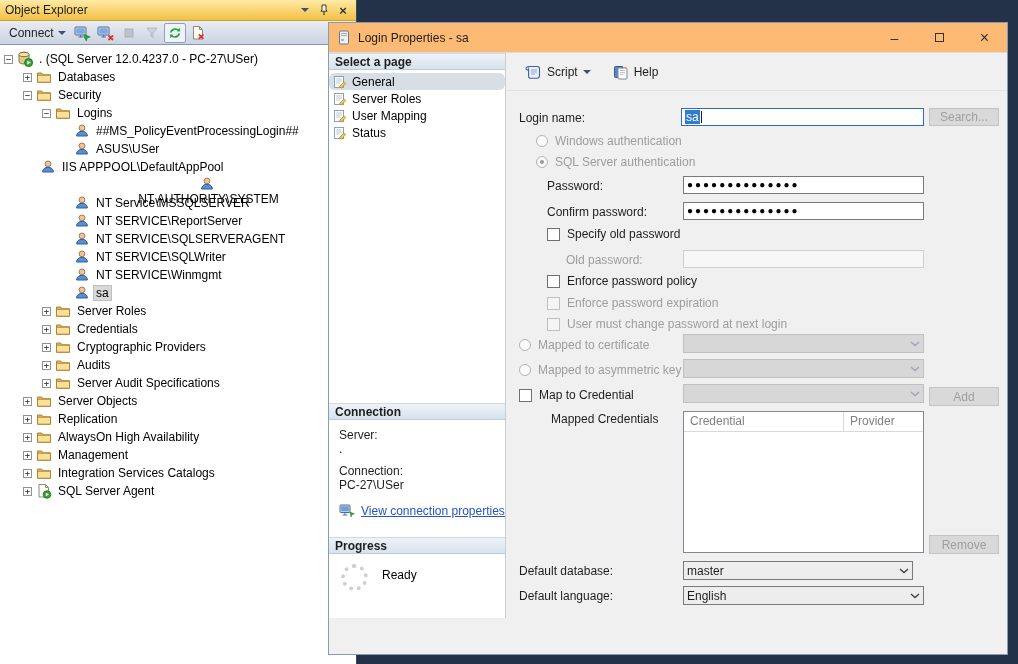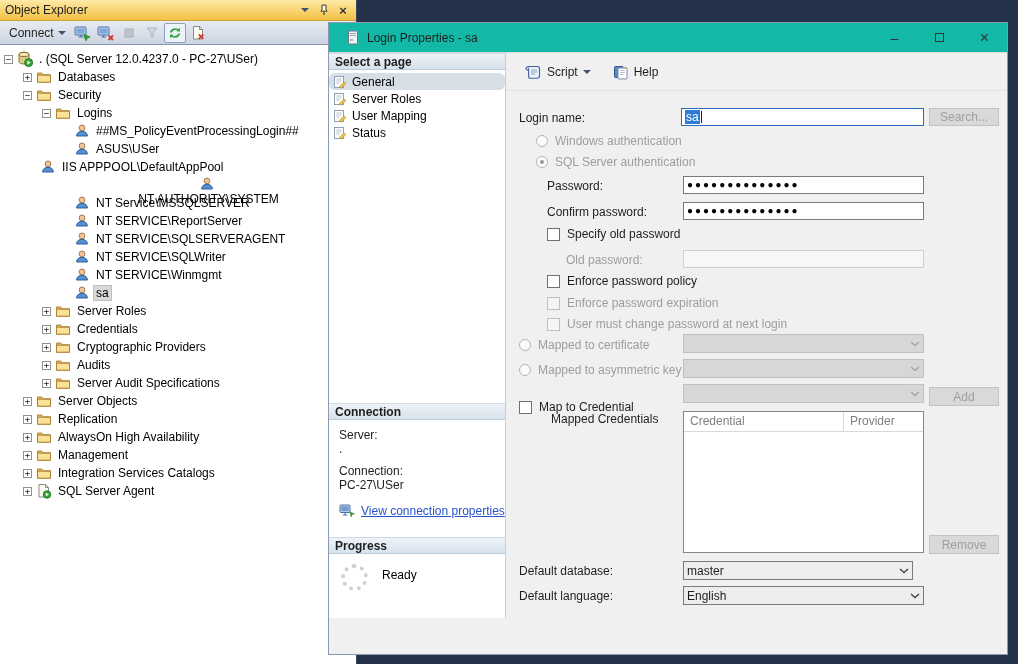--- a/index.html
+++ b/index.html
@@ -41,21 +41,21 @@
   .expander-spacer { width:13px; flex:none; }
   .tree-icon { width:16px; height:16px; flex:none; margin-right:4px; display:flex; align-items:center; justify-content:center; }
   .tree-label { padding:0 2px; }
   .tree-row.selected .tree-label { background:#d9d9d9; outline:1px solid #bfbfbf; }
 
   
   .dlg {
     position:absolute; left:328px; top:22px; width:680px; height:633px;
     background:#f0f0f0; border:1px solid #8a9ab0;
   }
-  .dlg-titlebar { height:30px; background:#14b8a6; display:flex; align-items:center; padding-left:18px; border-bottom:1px solid #dcdcdc; }
+  .dlg-titlebar { height:30px; background:#fdba74; display:flex; align-items:center; padding-left:9px; border-bottom:1px solid #dcdcdc; }
   .dlg-title { margin-left:8px; color:#1e1e1e; }
   .dlg-winbtns { margin-left:auto; display:flex; height:100%; }
   .winbtn { width:45px; height:100%; display:flex; align-items:center; justify-content:center; font-size:14px; color:#333; }
   .winbtn .maxbox { width:9px; height:9px; border:1px solid #333; display:inline-block; }
 
   .dlg-toolbar { position:absolute; left:177px; right:0; top:30px; height:38px; display:flex; align-items:center; padding-left:12px; border-bottom:1px solid #e3e3e3; }
   .tool-txt-btn { display:flex; align-items:center; gap:5px; padding:4px 6px; color:#1e1e1e; }
   .tool-sep { width:10px; }
 
   
@@ -641,21 +641,21 @@
       <span class="lab dis">Mapped to asymmetric key</span>
     </div>
     <div class="abs combo" style="left:177px; top:268px; width:241px;">
       <span class="chev">
           <svg width="10" height="6" viewBox="0 0 10 6">
             <path d="M1 1l4 3.5L9 1" fill="none" stroke="currentColor" stroke-width="1.4"></path>
           </svg>
         </span>
     </div>
 
-    <div class="abs ctl-row" style="left:13px; top:297px;margin-top:12px;">
+    <div class="abs ctl-row" style="left:13px; top:297px;">
       <span class="checkbox"></span>
       <span class="lab">Map to Credential</span>
     </div>
     <div class="abs combo" style="left:177px; top:293px; width:241px;">
       <span class="chev">
           <svg width="10" height="6" viewBox="0 0 10 6">
             <path d="M1 1l4 3.5L9 1" fill="none" stroke="currentColor" stroke-width="1.4"></path>
           </svg>
         </span>
     </div>

